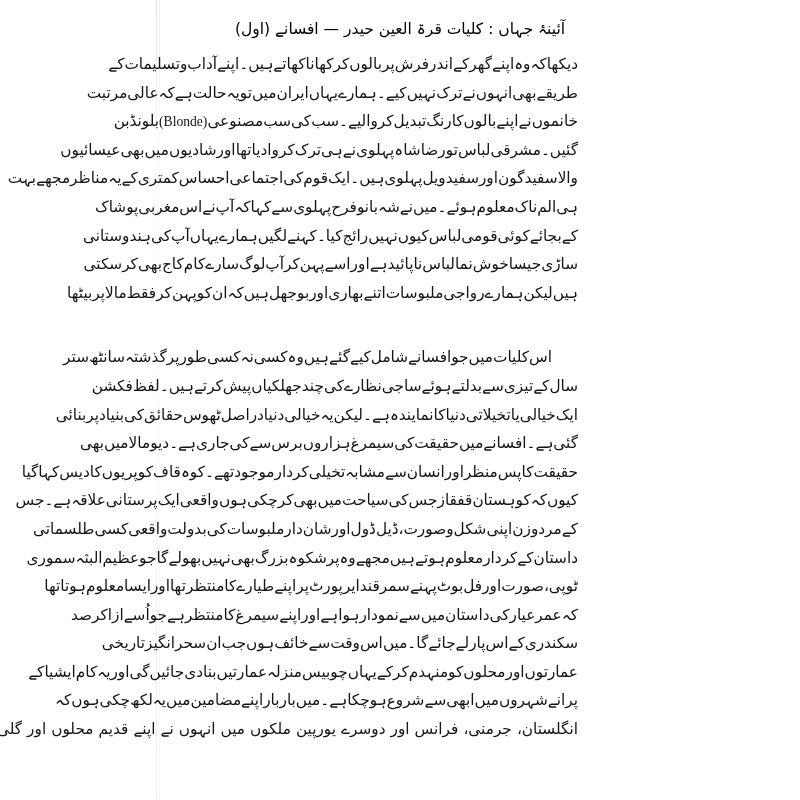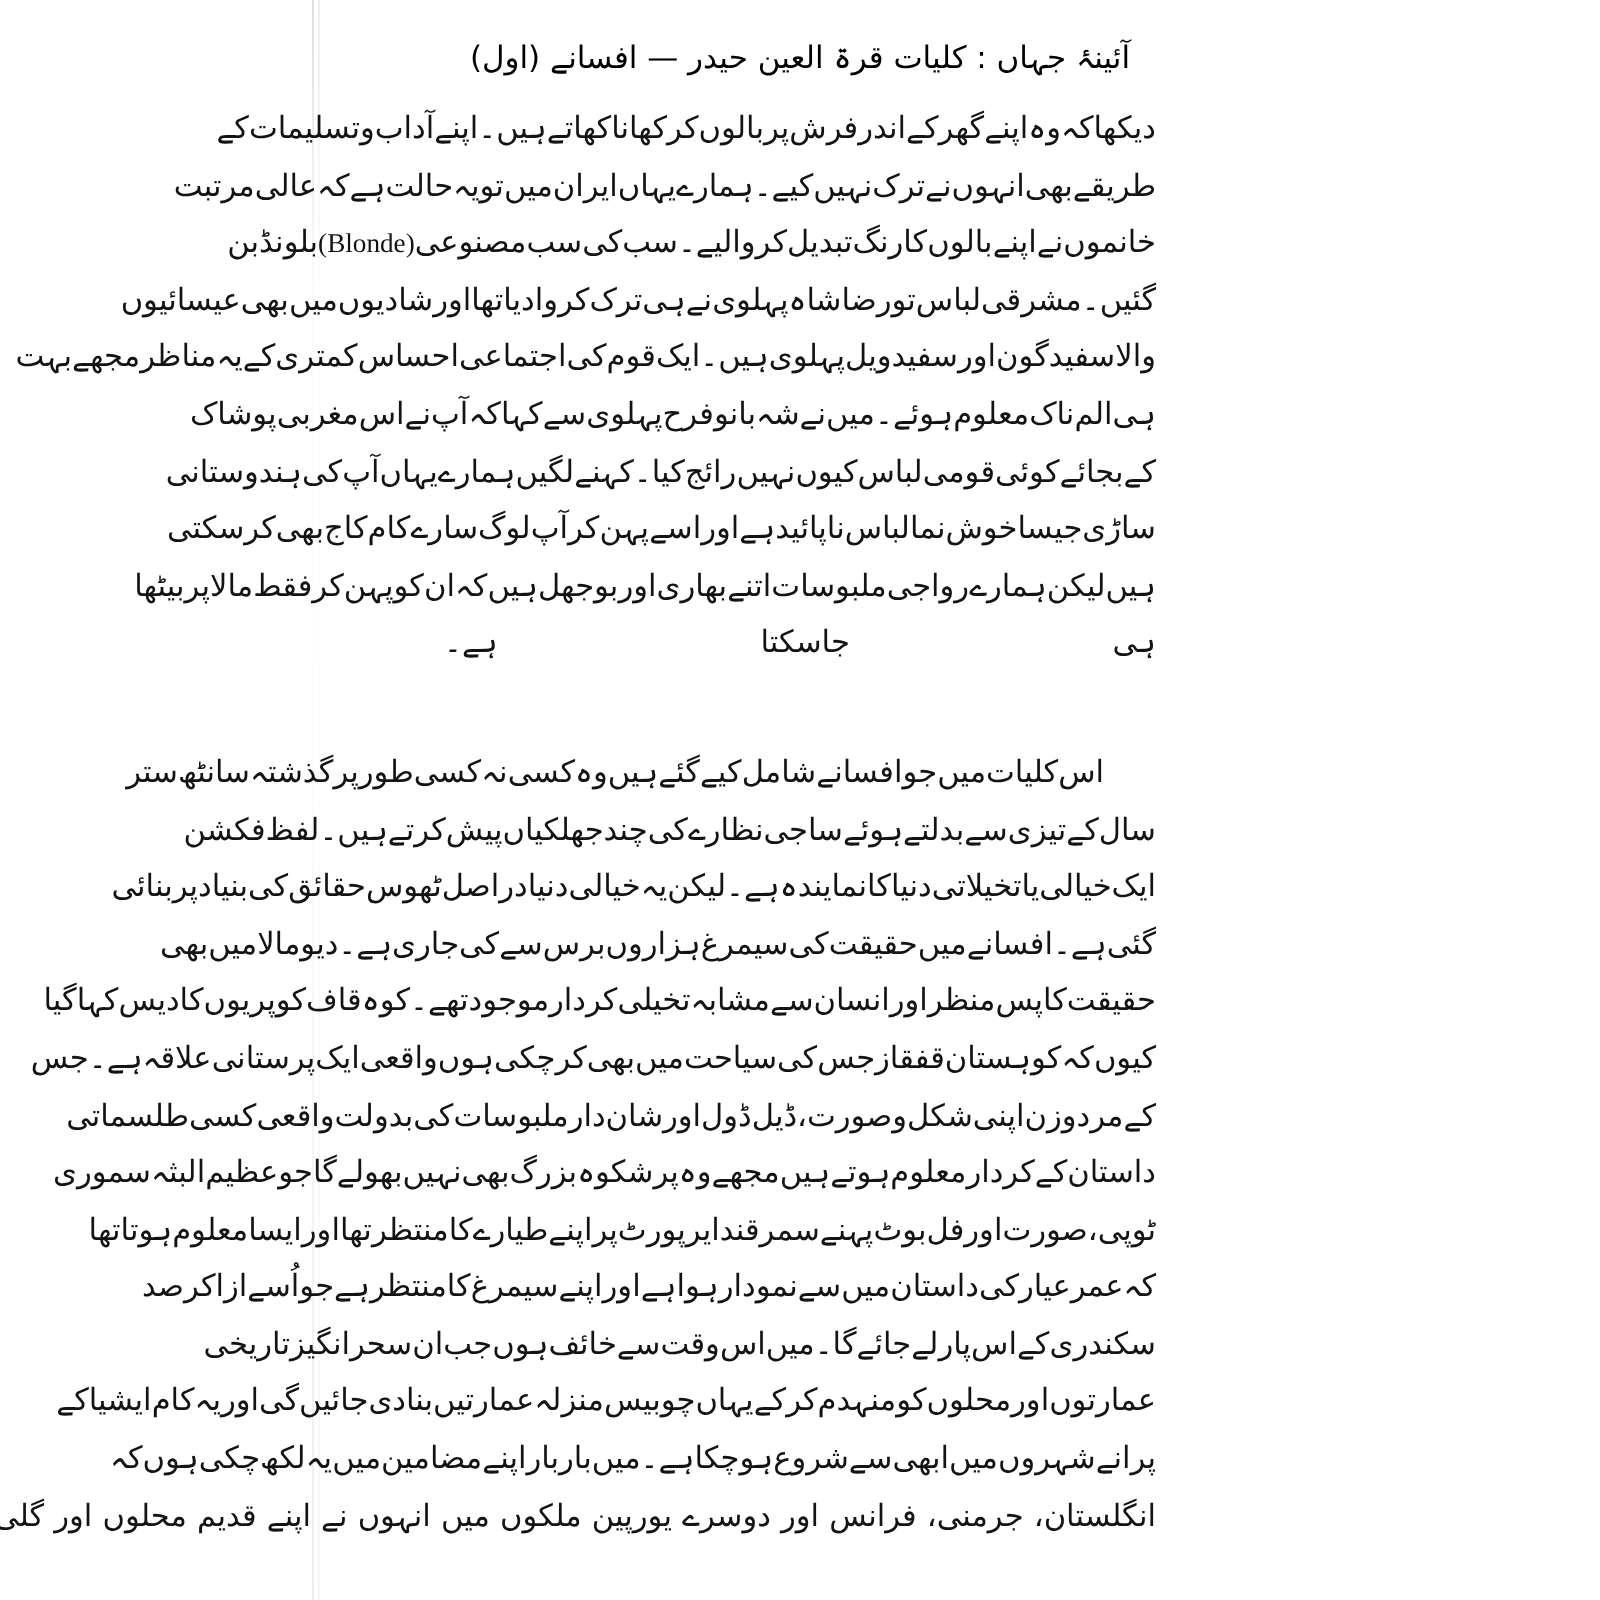--- a/index.html
+++ b/index.html
@@ -320,21 +320,20 @@
           <span>کہ</span>
           <span>ان</span>
           <span>کو</span>
           <span>پہن</span>
           <span>کر</span>
           <span>فقط</span>
           <span>مالا</span>
           <span>پر</span>
           <span>بیٹھا</span>
         </div>
-        <div class="line tail-left">ہی جاسکتا ہے۔</div>
       </div>
     <div class="para para-2">
         <div class="line indent justify">
           <span>اس</span>
           <span>کلیات</span>
           <span>میں</span>
           <span>جو</span>
           <span>افسانے</span>
           <span>شامل</span>
           <span>کیے</span>

